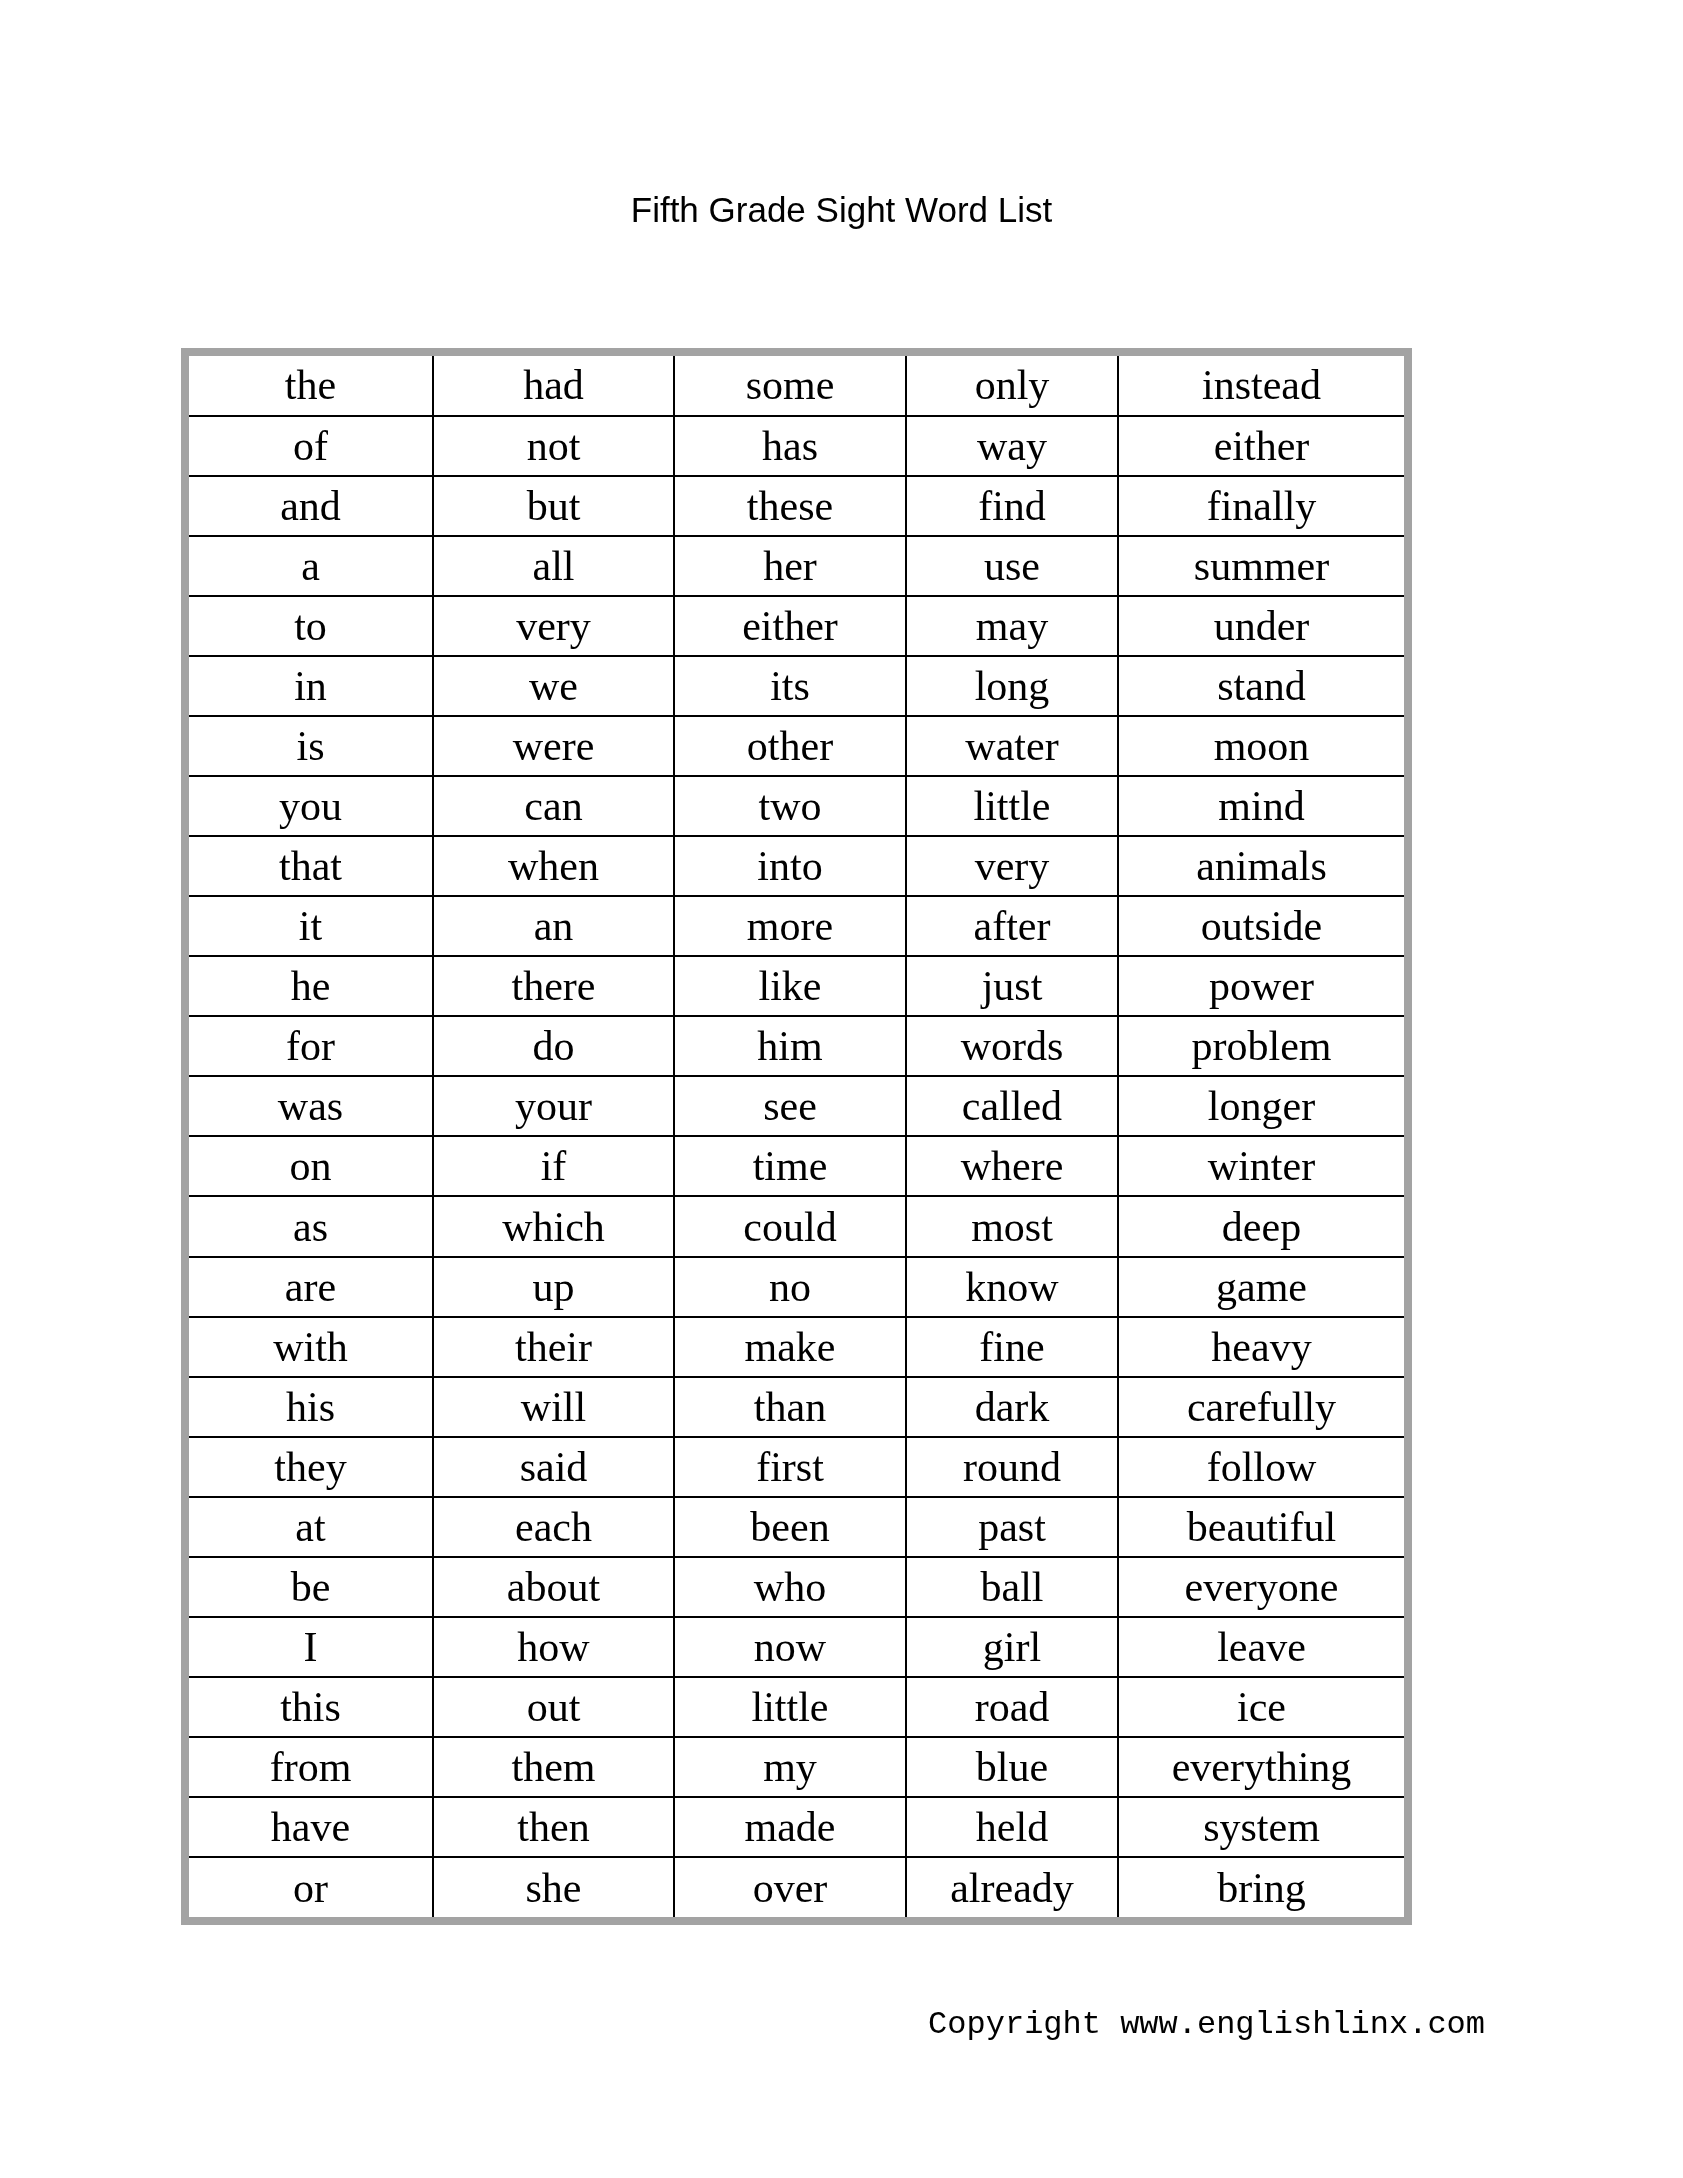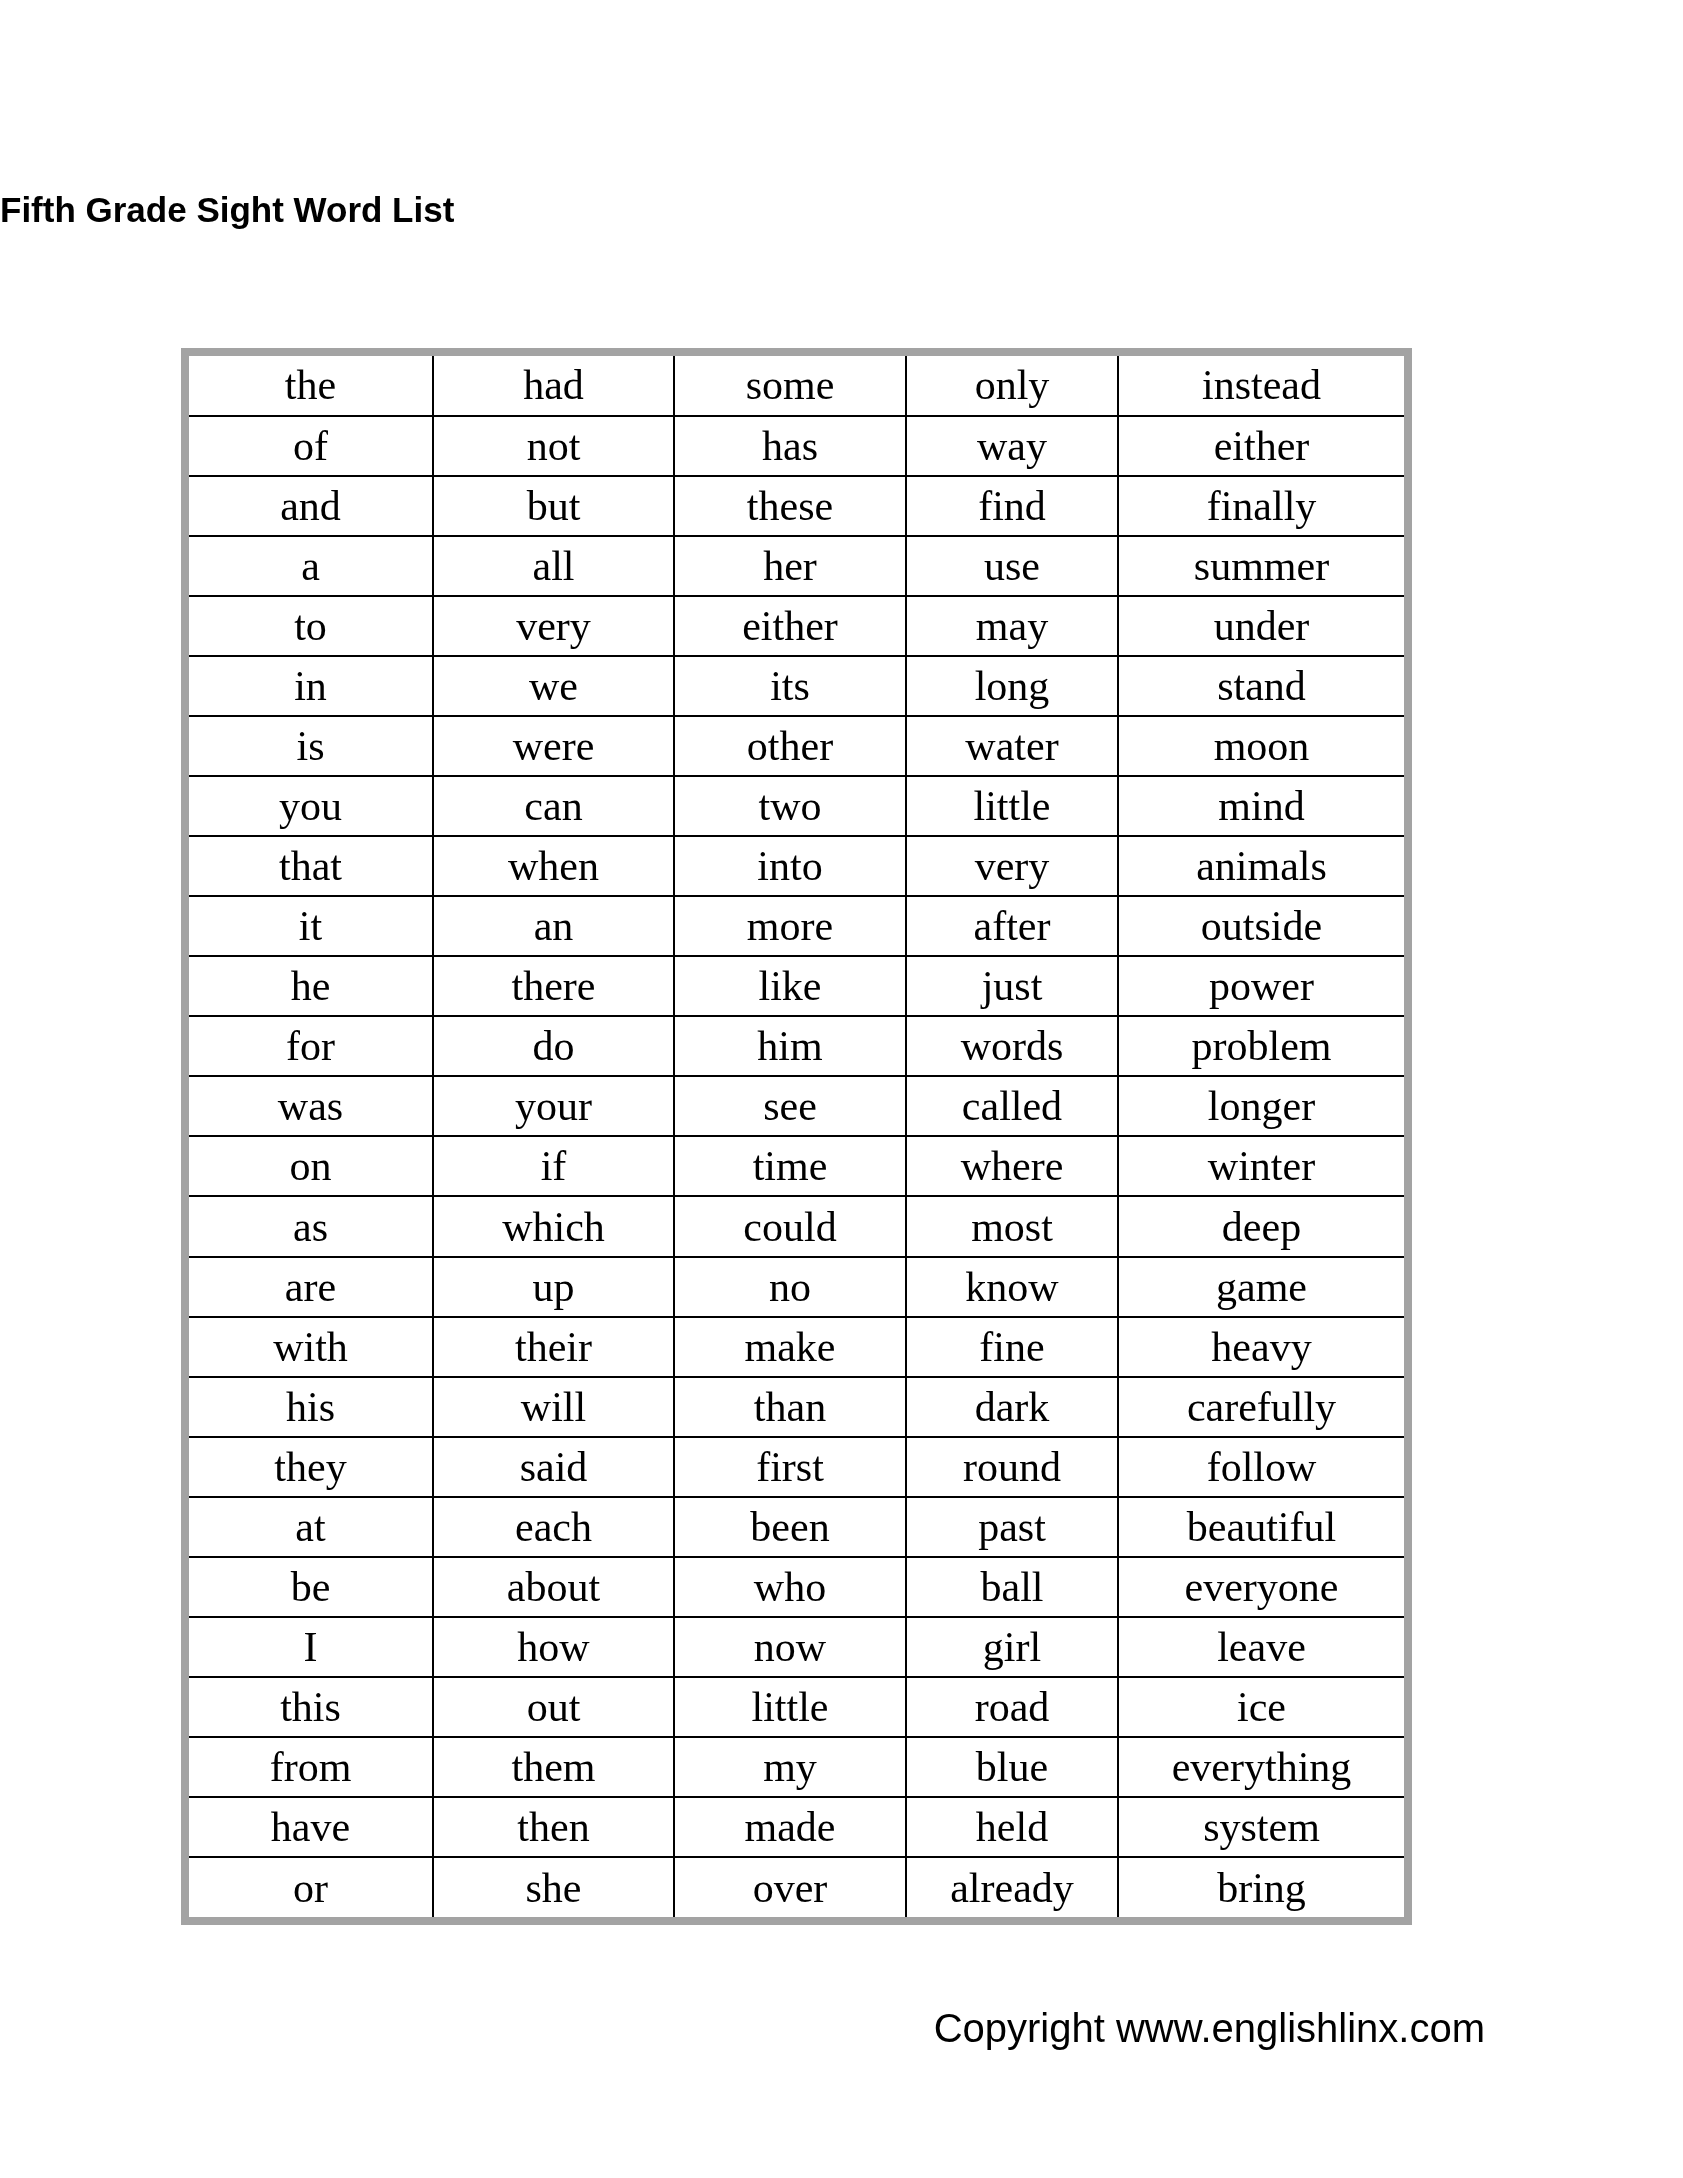--- a/index.html
+++ b/index.html
@@ -13,23 +13,23 @@
     height: 2178px;
     background: #ffffff;
     overflow: hidden;
     font-family: "Liberation Serif", serif;
   }
   .doc-title {
     position: absolute;
     top: 190px;
     left: 0;
     width: 1683px;
-    text-align: left;
+    text-align: center;
     font-family: "Liberation Sans", sans-serif;
-    font-weight: bold;
+    font-weight: normal;
     font-size: 35px;
     color: #000000;
     letter-spacing: 0px;
   }
   table.word-table {
     position: absolute;
     left: 181px;
     top: 348px;
     width: 1222px;
     height: 1577px;
@@ -47,22 +47,22 @@
     padding: 0;
     overflow: hidden;
     white-space: nowrap;
   }
   .copyright {
     position: absolute;
     top: 2006px;
     left: 0;
     width: 1485px;
     text-align: right;
-    font-family: Liberation Sans, sans-serif;
-    font-size: 40px;
+    font-family: Liberation Mono, monospace;
+    font-size: 32px;
     color: #000000;
   }
 </style>
 </head>
 <body>
 
 <div class="page">
 
   <div class="doc-title">Fifth Grade Sight Word List</div>
 

